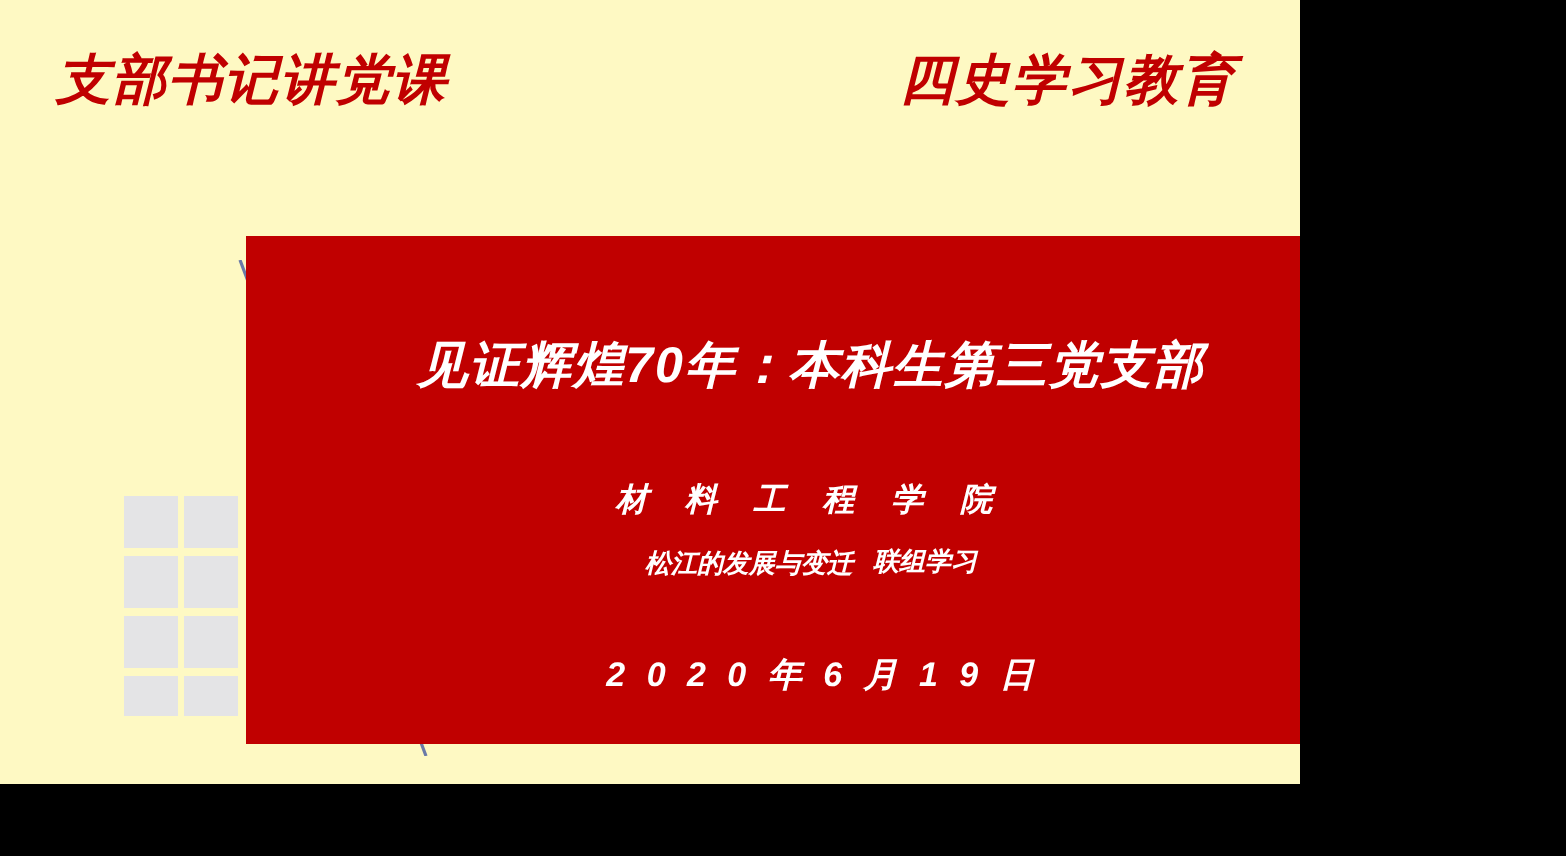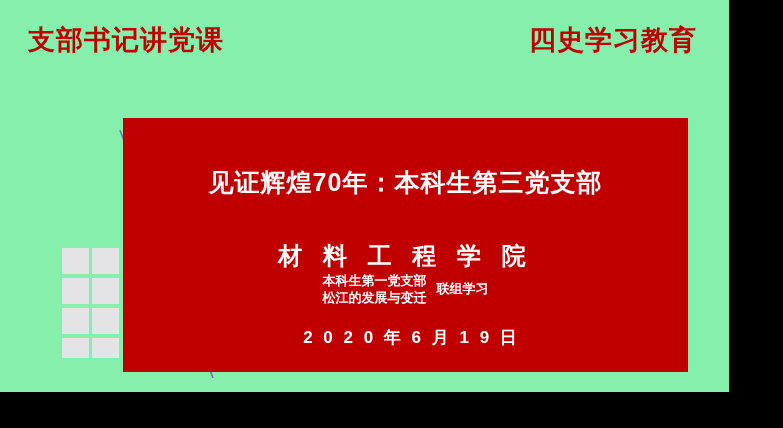--- a/index.html
+++ b/index.html
@@ -5,24 +5,25 @@
   html, body {
     margin: 0;
     padding: 0;
     background: #000;
   }
   body {
     font-family: "Liberation Sans", sans-serif;
   }
   .stage {
     position: relative;
-    width: 729px;
+    width: 650px;
     height: 428px;
-    background: #86efac;
+    background: #fef9c3;
     overflow: hidden;
+    font-style: italic;
   }
   
   .bottom-bar {
     position: absolute;
     left: 0;
     bottom: 0;
     width: 783px;
     height: 36px;
     background: #000000;
   }
@@ -99,21 +100,21 @@
     font-size: 25px;
     font-weight: bold;
     letter-spacing: 1px;
   }
   .slide-college {
     position: absolute;
     left: 0;
     right: 0;
     top: 122px;
     text-align: center;
-    font-size: 24px;
+    font-size: 16px;
     font-weight: bold;
     letter-spacing: 7px;
   }
   .branch-wrap {
     position: absolute;
     left: 0;
     right: 0;
     top: 154px;
     display: flex;
     justify-content: center;
@@ -164,21 +165,20 @@
 
   <svg class="diag" viewBox="0 0 120 248" preserveAspectRatio="none">
     <line x1="2" y1="0" x2="95" y2="248" stroke="#6a7aa8" stroke-width="1.6"></line>
   </svg>
 
   <div class="slide">
     <div class="slide-title">见证辉煌70年：本科生第三党支部</div>
     <div class="slide-college">材 料 工 程 学 院</div>
     <div class="branch-wrap">
       <div class="branch-list">
-        <div>本科生第一党支部</div>
         <div>松江的发展与变迁</div>
       </div>
       <div class="branch-joint">联组学习</div>
     </div>
     <div class="slide-date">2 0 2 0 年 6 月 1 9 日</div>
   </div>
 
   <div class="bottom-bar"></div>
 </div>
 

